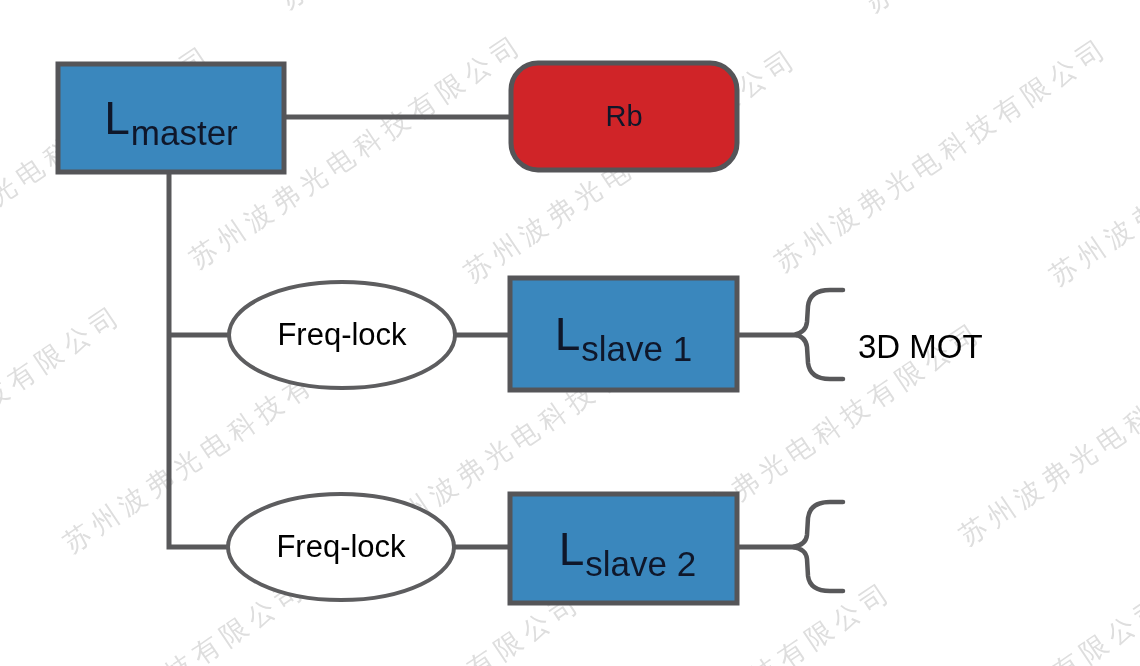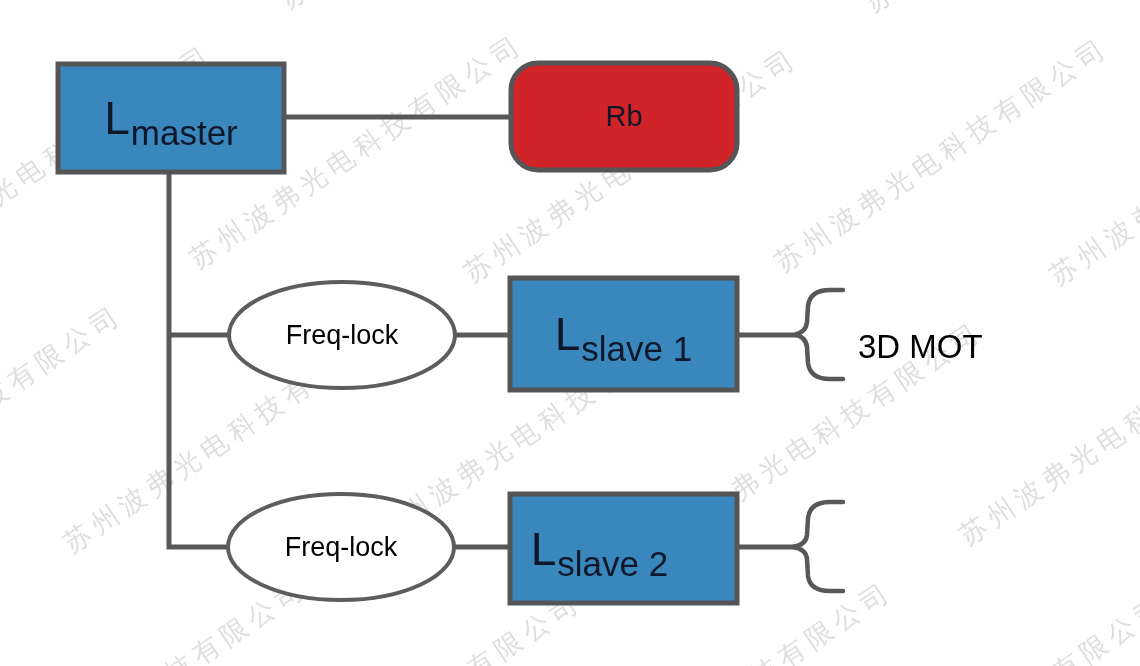--- a/index.html
+++ b/index.html
@@ -44,37 +44,37 @@
   .node-label .main { font-size: 46px; }
   .node-label .sub  { font-size: 35px; position: relative; top: 11px; margin-left: 1px; }
   .node-label.single { font-size: 29px; }
   .ellipse-label {
     position: absolute;
     display: flex;
     align-items: center;
     justify-content: center;
     z-index: 3;
     color: #000000;
-    font-size: 27px;
+    font-size: 31px;
     white-space: nowrap;
   }
   .out-label {
     position: absolute;
     z-index: 3;
     color: #000000;
     font-size: 33px;
     line-height: 38px;
     white-space: nowrap;
   }
   .pos-master   { left: 58px;  top: 64px;  width: 226px; height: 108px; }
   .pos-rb       { left: 511px; top: 63px;  width: 226px; height: 107px; }
   .pos-freq1    { left: 229px; top: 282px; width: 226px; height: 106px; }
   .pos-slave1   { left: 510px; top: 278px; width: 227px; height: 112px; text-align: right; }
   .pos-freq2    { left: 228px; top: 494px; width: 226px; height: 106px; }
-  .pos-slave2   { left: 486px; top: 494px; width: 227px; height: 109px; }
+  .pos-slave2   { left: 514px; top: 494px; width: 227px; height: 109px; }
   .pos-out-1 { left: 858px; top: 292px; margin-top: 36px; }
   .pos-out-2 { left: 863px; top: 338px; }
   .pos-out-3 { left: 863px; top: 485px; }
   .pos-out-4 { left: 863px; top: 572px; }
 </style>
 </head>
 <body>
 
 <div class="canvas">
 

